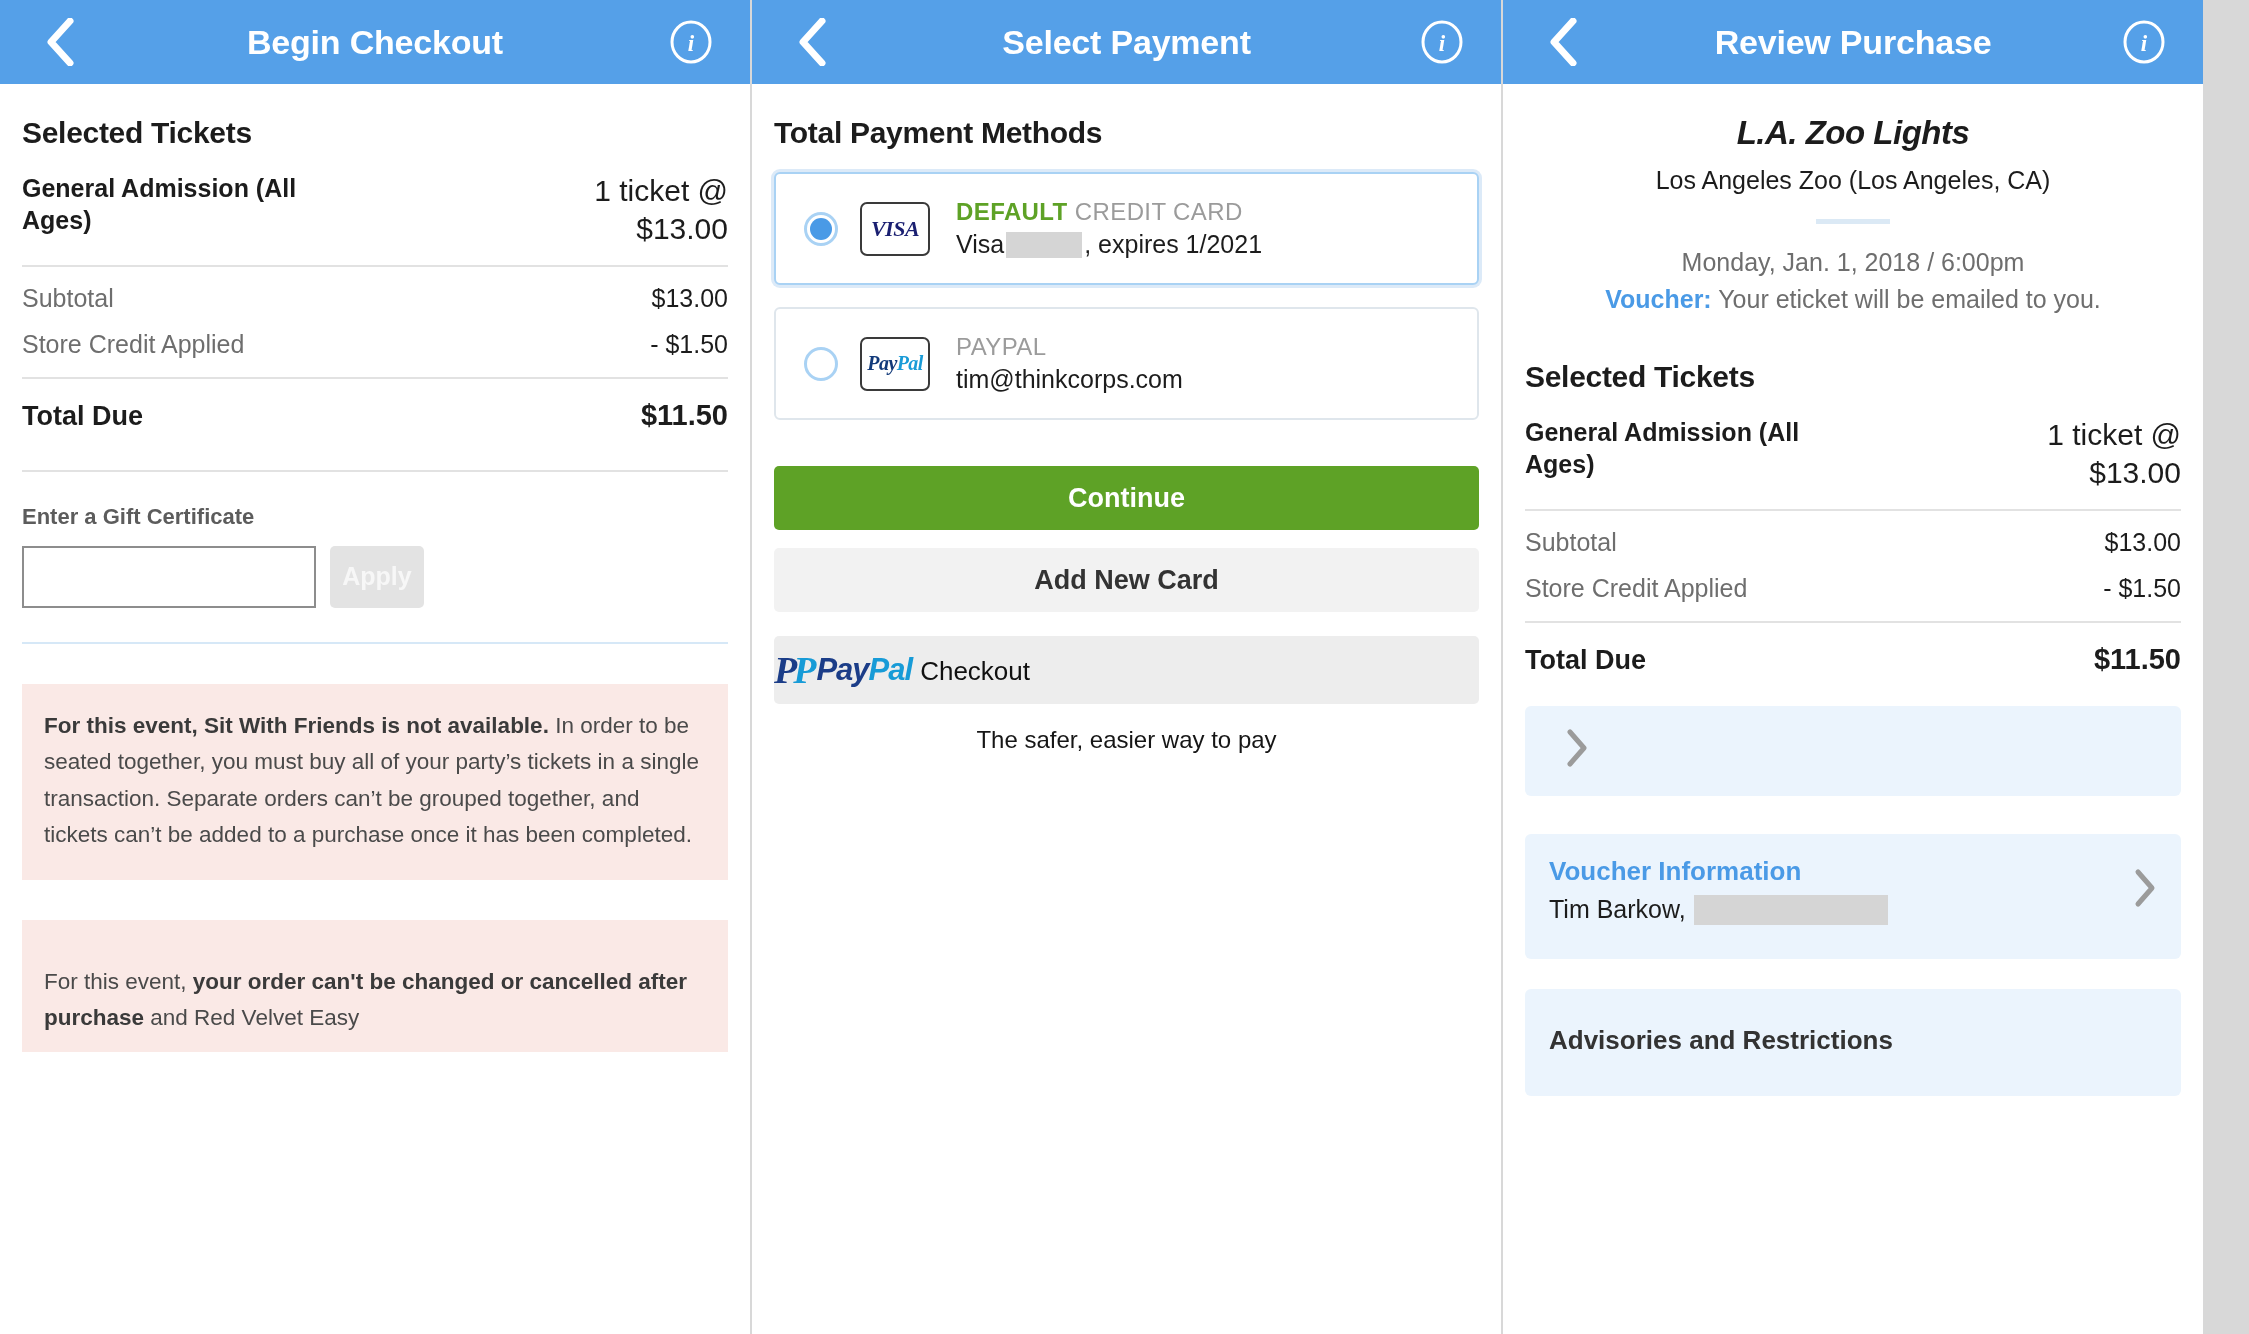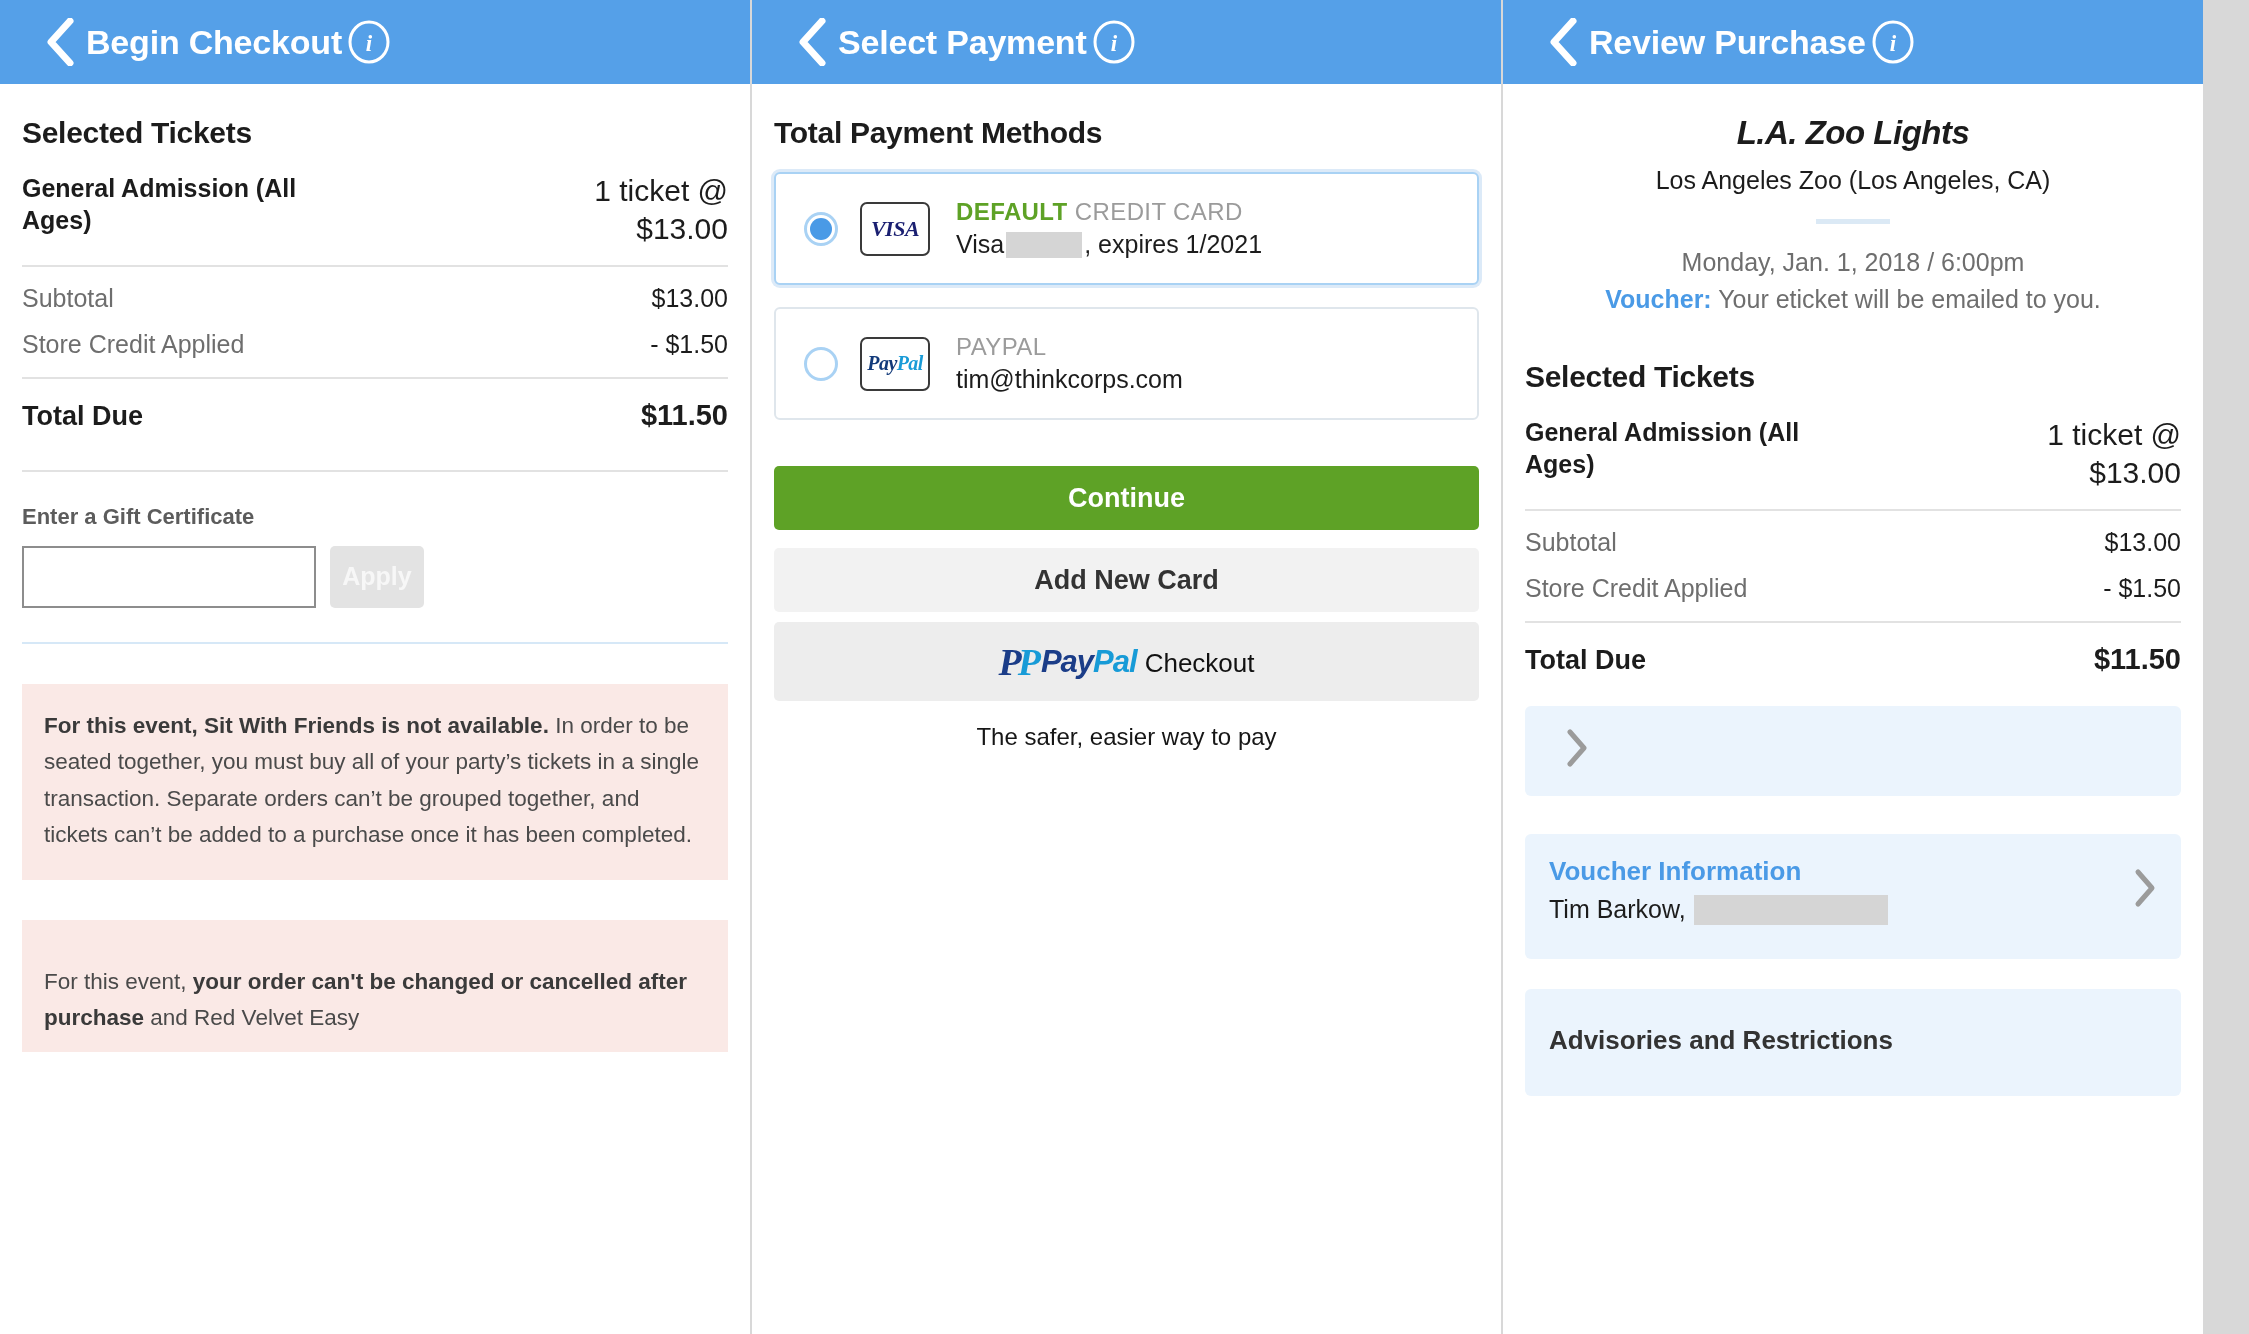--- a/index.html
+++ b/index.html
@@ -26,20 +26,21 @@
   .panel-1 { width: 750px; }
   .panel-2 { width: 749px; margin-left: 2px; }
   .panel-3 { width: 700px; margin-left: 2px; }
 
   
   .nav {
     height: 84px;
     background: #55a0e8;
     display: flex;
     align-items: center;
+    justify-content: space-between;
     padding: 0 32px;
     flex: none;
   }
   .nav-back {
     width: 54px; height: 54px;
     display: flex; align-items: center; justify-content: center;
     cursor: pointer;
   }
   .nav-back svg { display: block; }
   .nav-title {
@@ -257,25 +258,24 @@
   .btn-addcard {
     background: #f2f2f2;
     color: #333333;
     font-size: 27px;
     font-weight: bold;
     height: 64px;
     margin-top: 18px;
   }
   .btn-paypal {
     background: #ededed;
-    height: 79px;
-    margin-top: 10px;
+    height: 68px;
+    margin-top: 24px;
     display: flex;
     align-items: center;
-    justify-content: center;
     border-radius: 5px;
     cursor: pointer;
   }
   .pp-logo {
     font-family: "Liberation Sans", sans-serif;
     font-style: italic;
     font-weight: bold;
     font-size: 31px;
     letter-spacing: -1px;
   }

